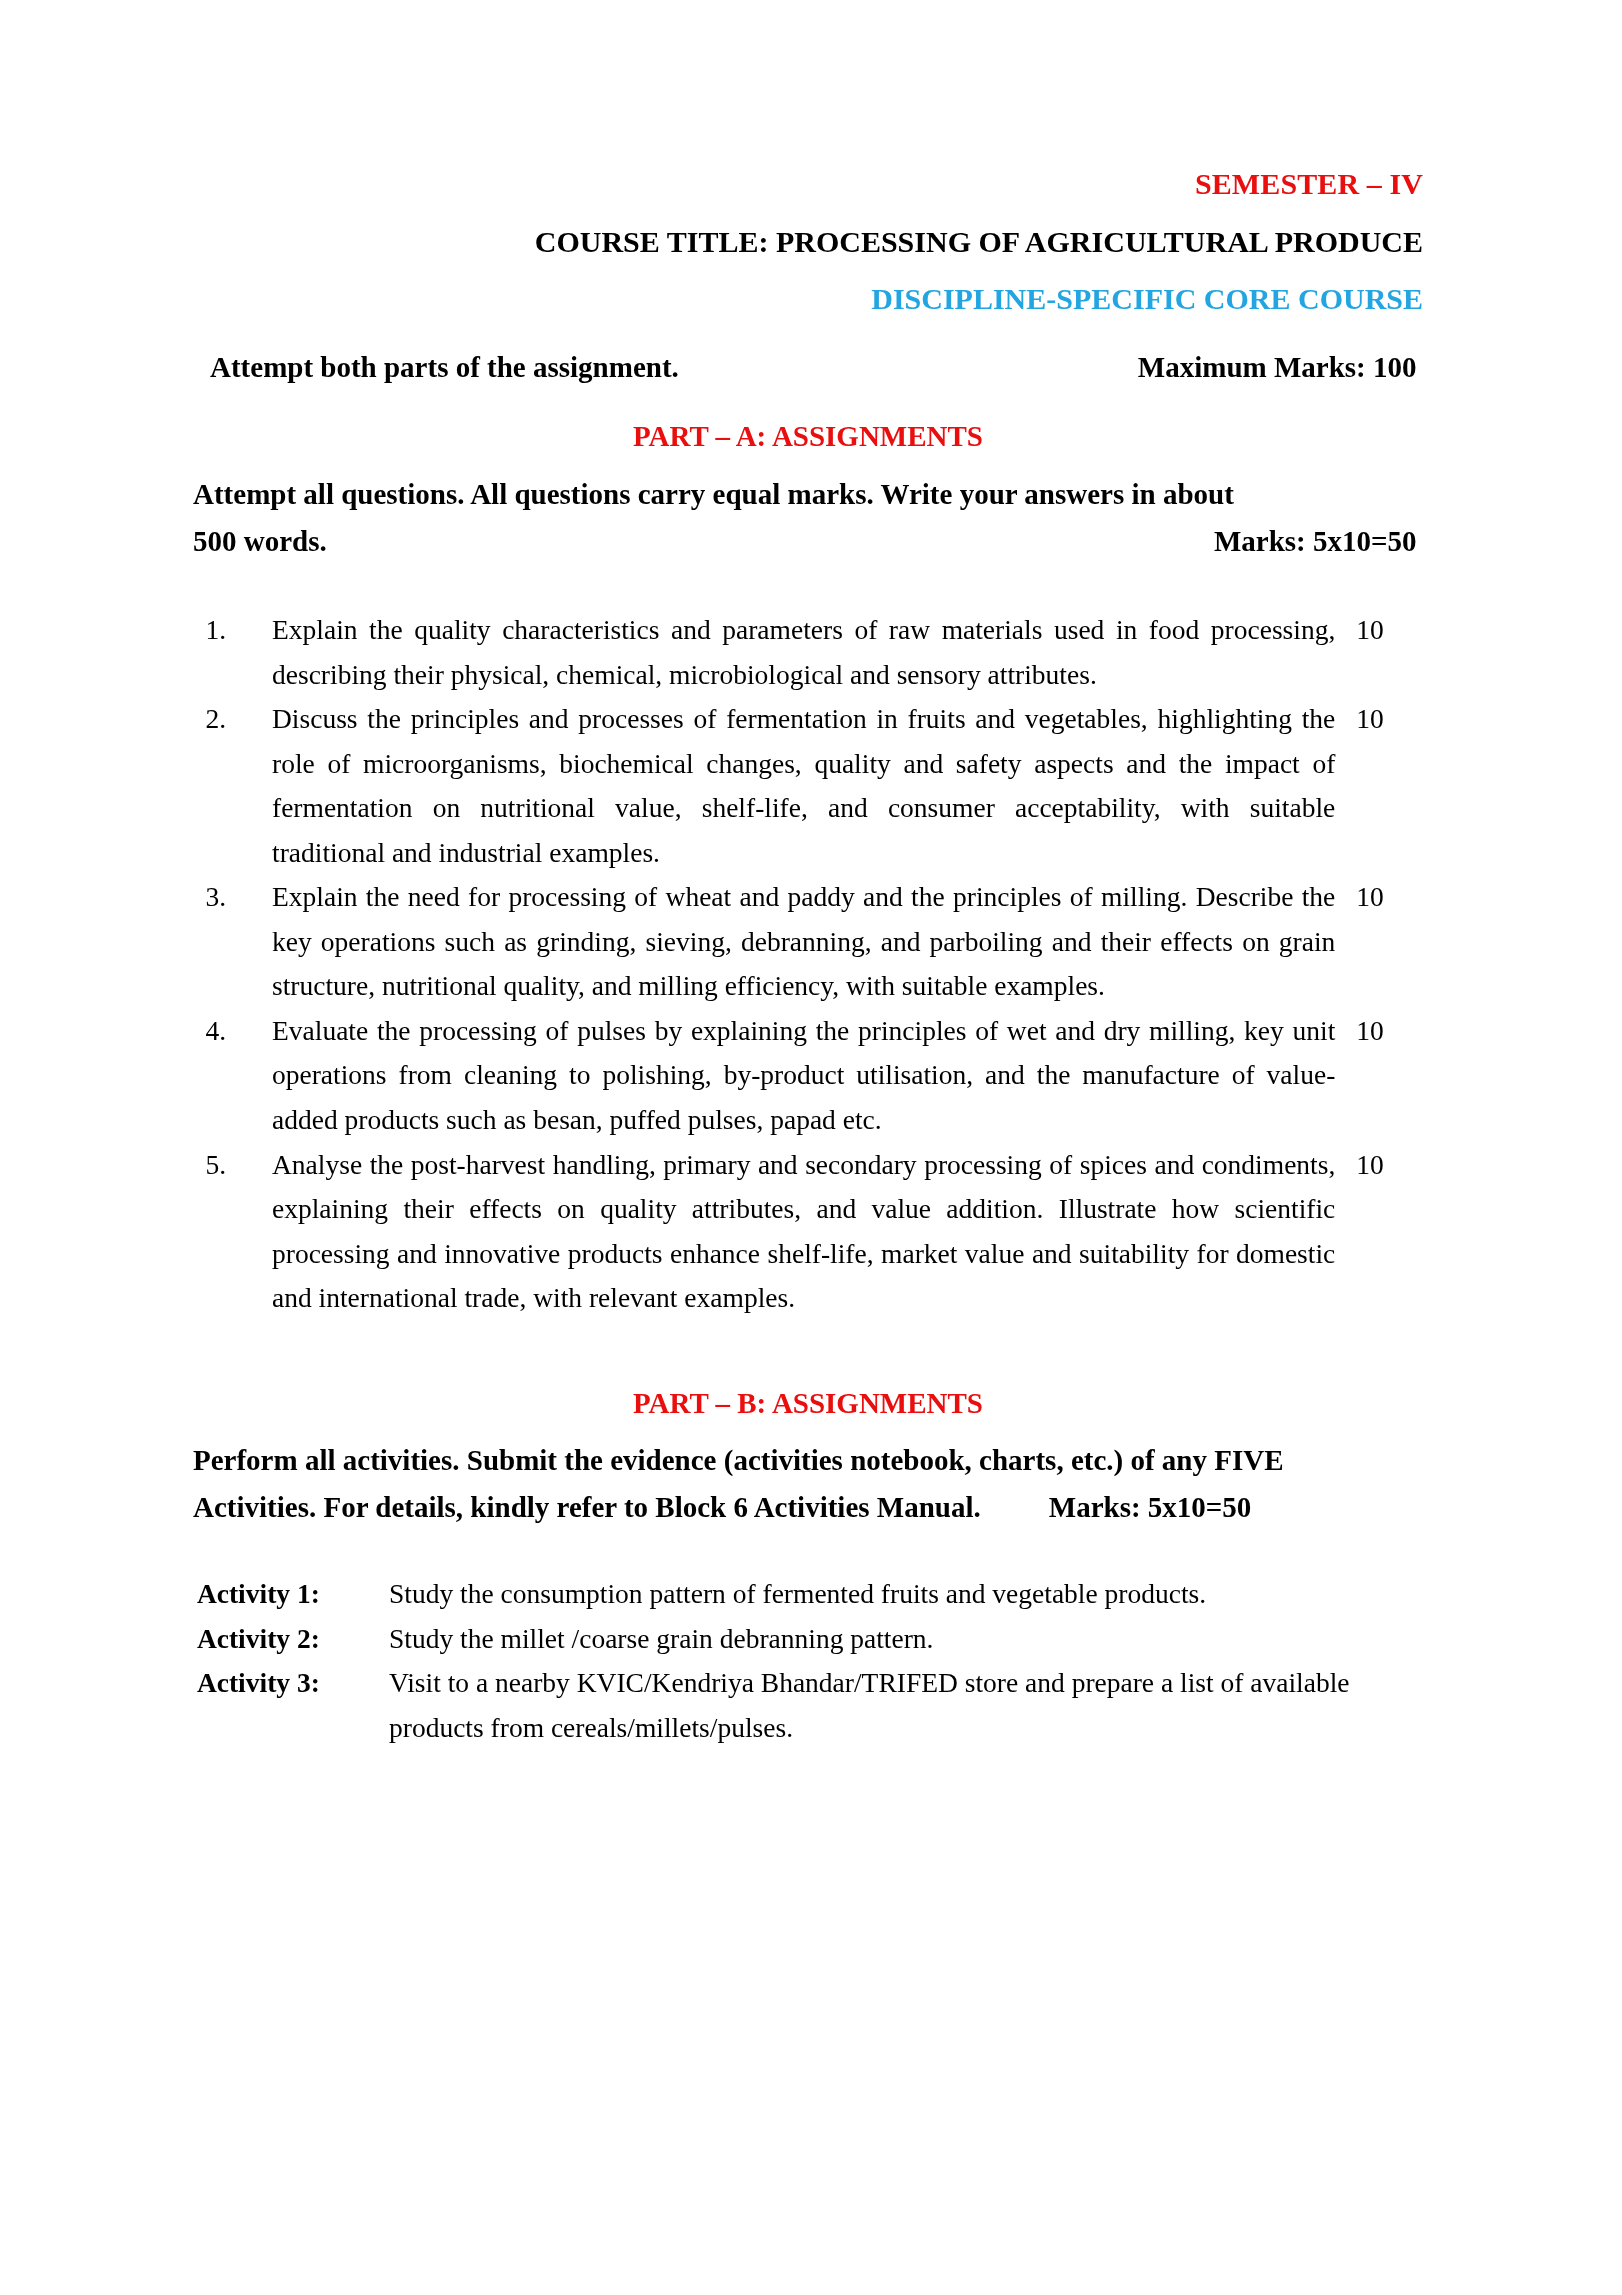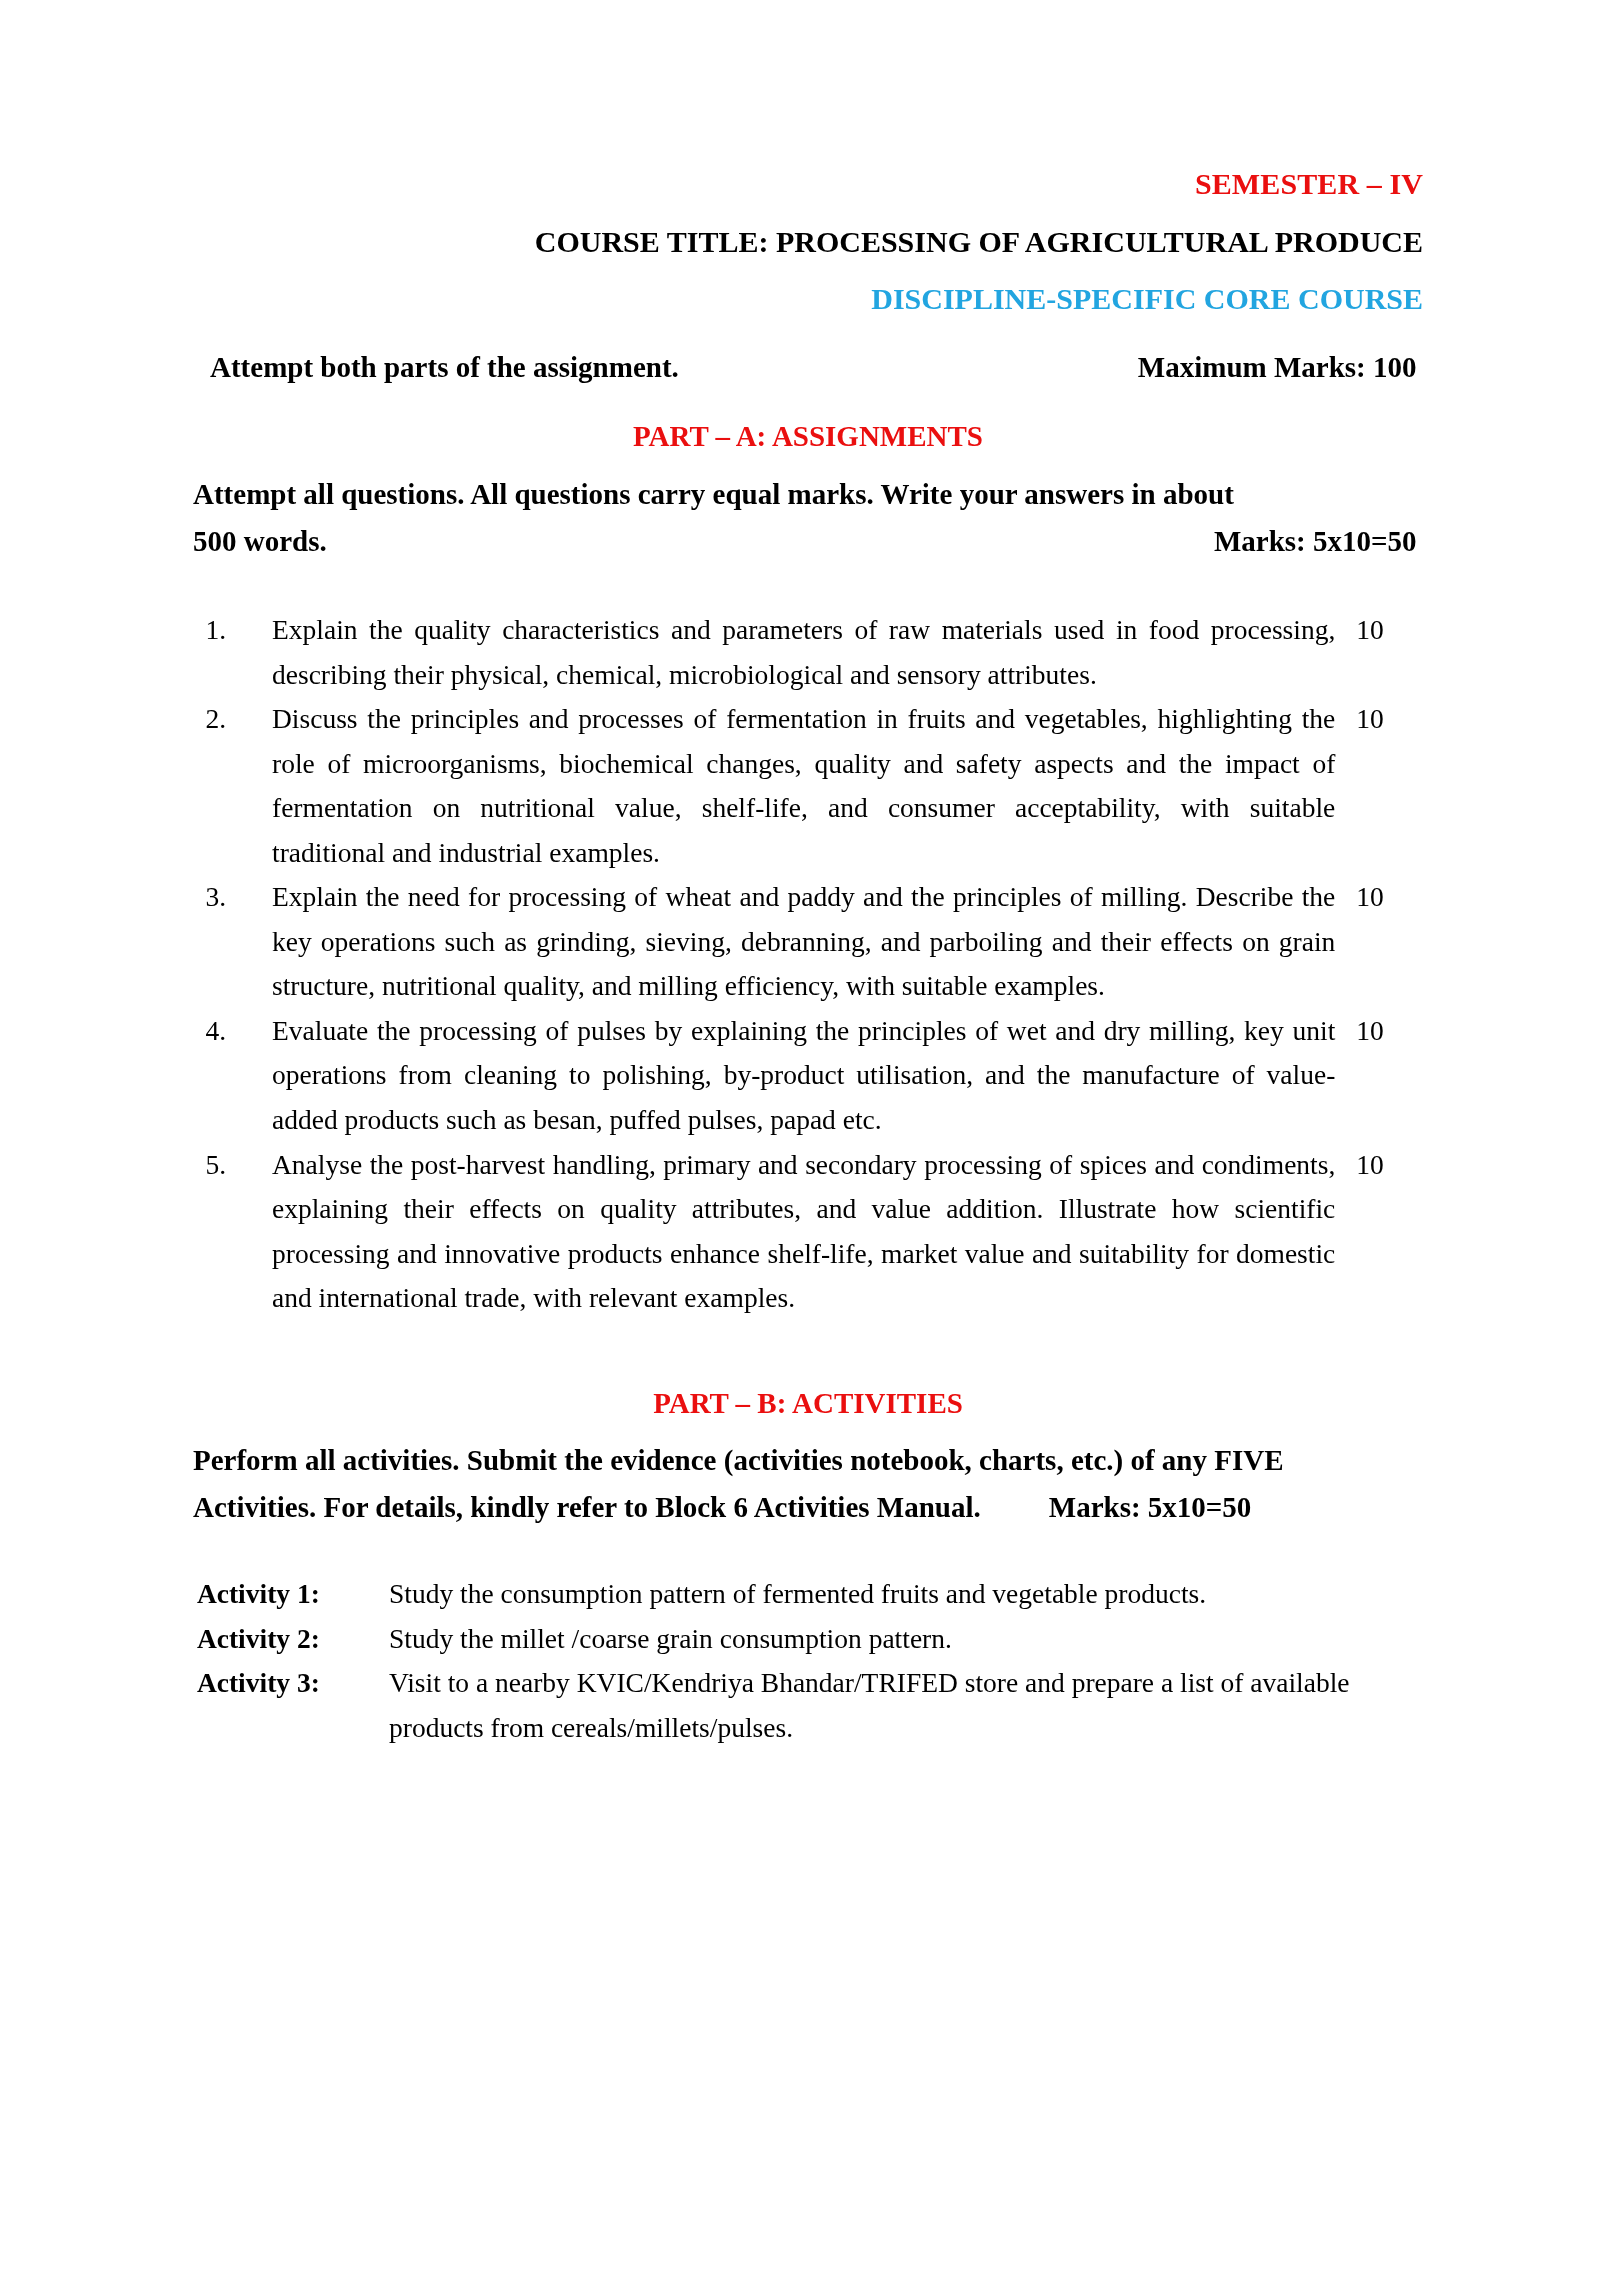--- a/index.html
+++ b/index.html
@@ -225,40 +225,40 @@
       </div>
 
       <div class="qrow">
         <div class="qnum">5.</div>
         <div class="qtext">Analyse the post-harvest handling, primary and secondary processing of spices and condiments, explaining their effects on quality attributes, and value addition. Illustrate how scientific processing and innovative products enhance shelf-life, market value and suitability for domestic and international trade, with relevant examples.</div>
         <div class="qmarks">10</div>
       </div>
 
     </div>
 
-    <div class="partb-head">PART – B: ACTIVITIES</div>
+    <div class="partb-head">PART – B: ASSIGNMENTS</div>
 
     <div class="partb-instr">
       <div>Perform all activities. Submit the evidence (activities notebook, charts, etc.) of any FIVE</div>
       <div class="tail">
         <span class="left">Activities. For details, kindly refer to Block 6 Activities Manual.</span>
         <span class="right">Marks: 5x10=50</span>
       </div>
     </div>
 
     <div class="alist">
 
       <div class="arow">
         <div class="alabel">Activity 1:</div>
         <div class="atext">Study the consumption pattern of fermented fruits and vegetable products.</div>
       </div>
 
       <div class="arow">
         <div class="alabel">Activity 2:</div>
-        <div class="atext">Study the millet /coarse grain consumption pattern.</div>
+        <div class="atext">Study the millet /coarse grain debranning pattern.</div>
       </div>
 
       <div class="arow">
         <div class="alabel">Activity 3:</div>
         <div class="atext">Visit to a nearby KVIC/Kendriya Bhandar/TRIFED store and prepare a list of available products from cereals/millets/pulses.</div>
       </div>
 
     </div>
 
   </div>

